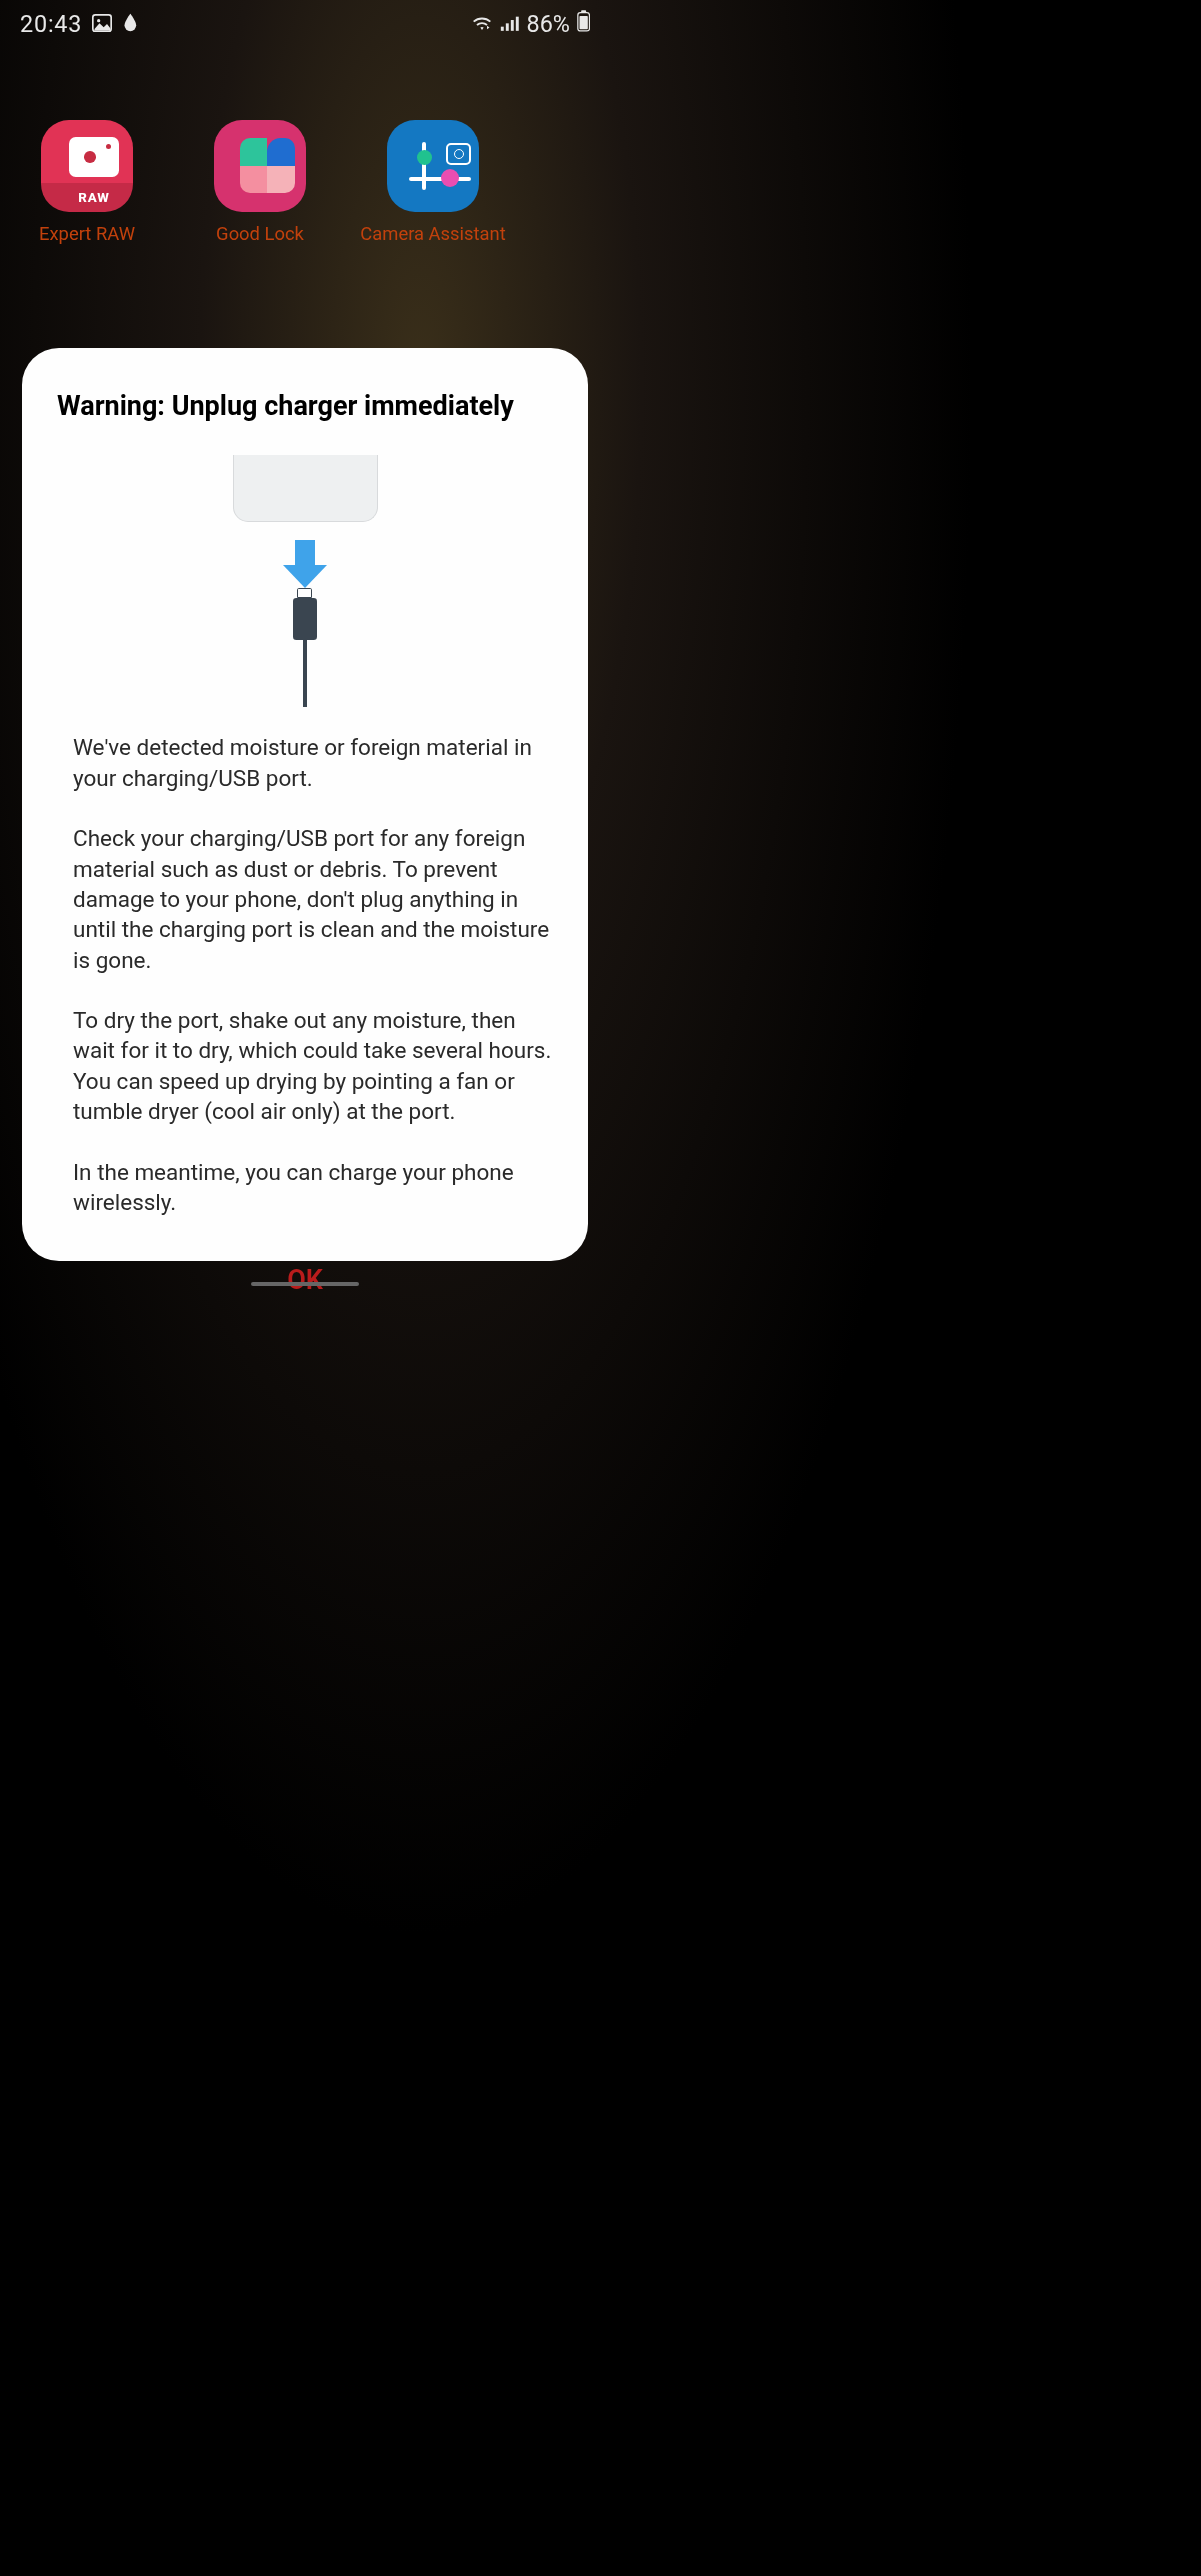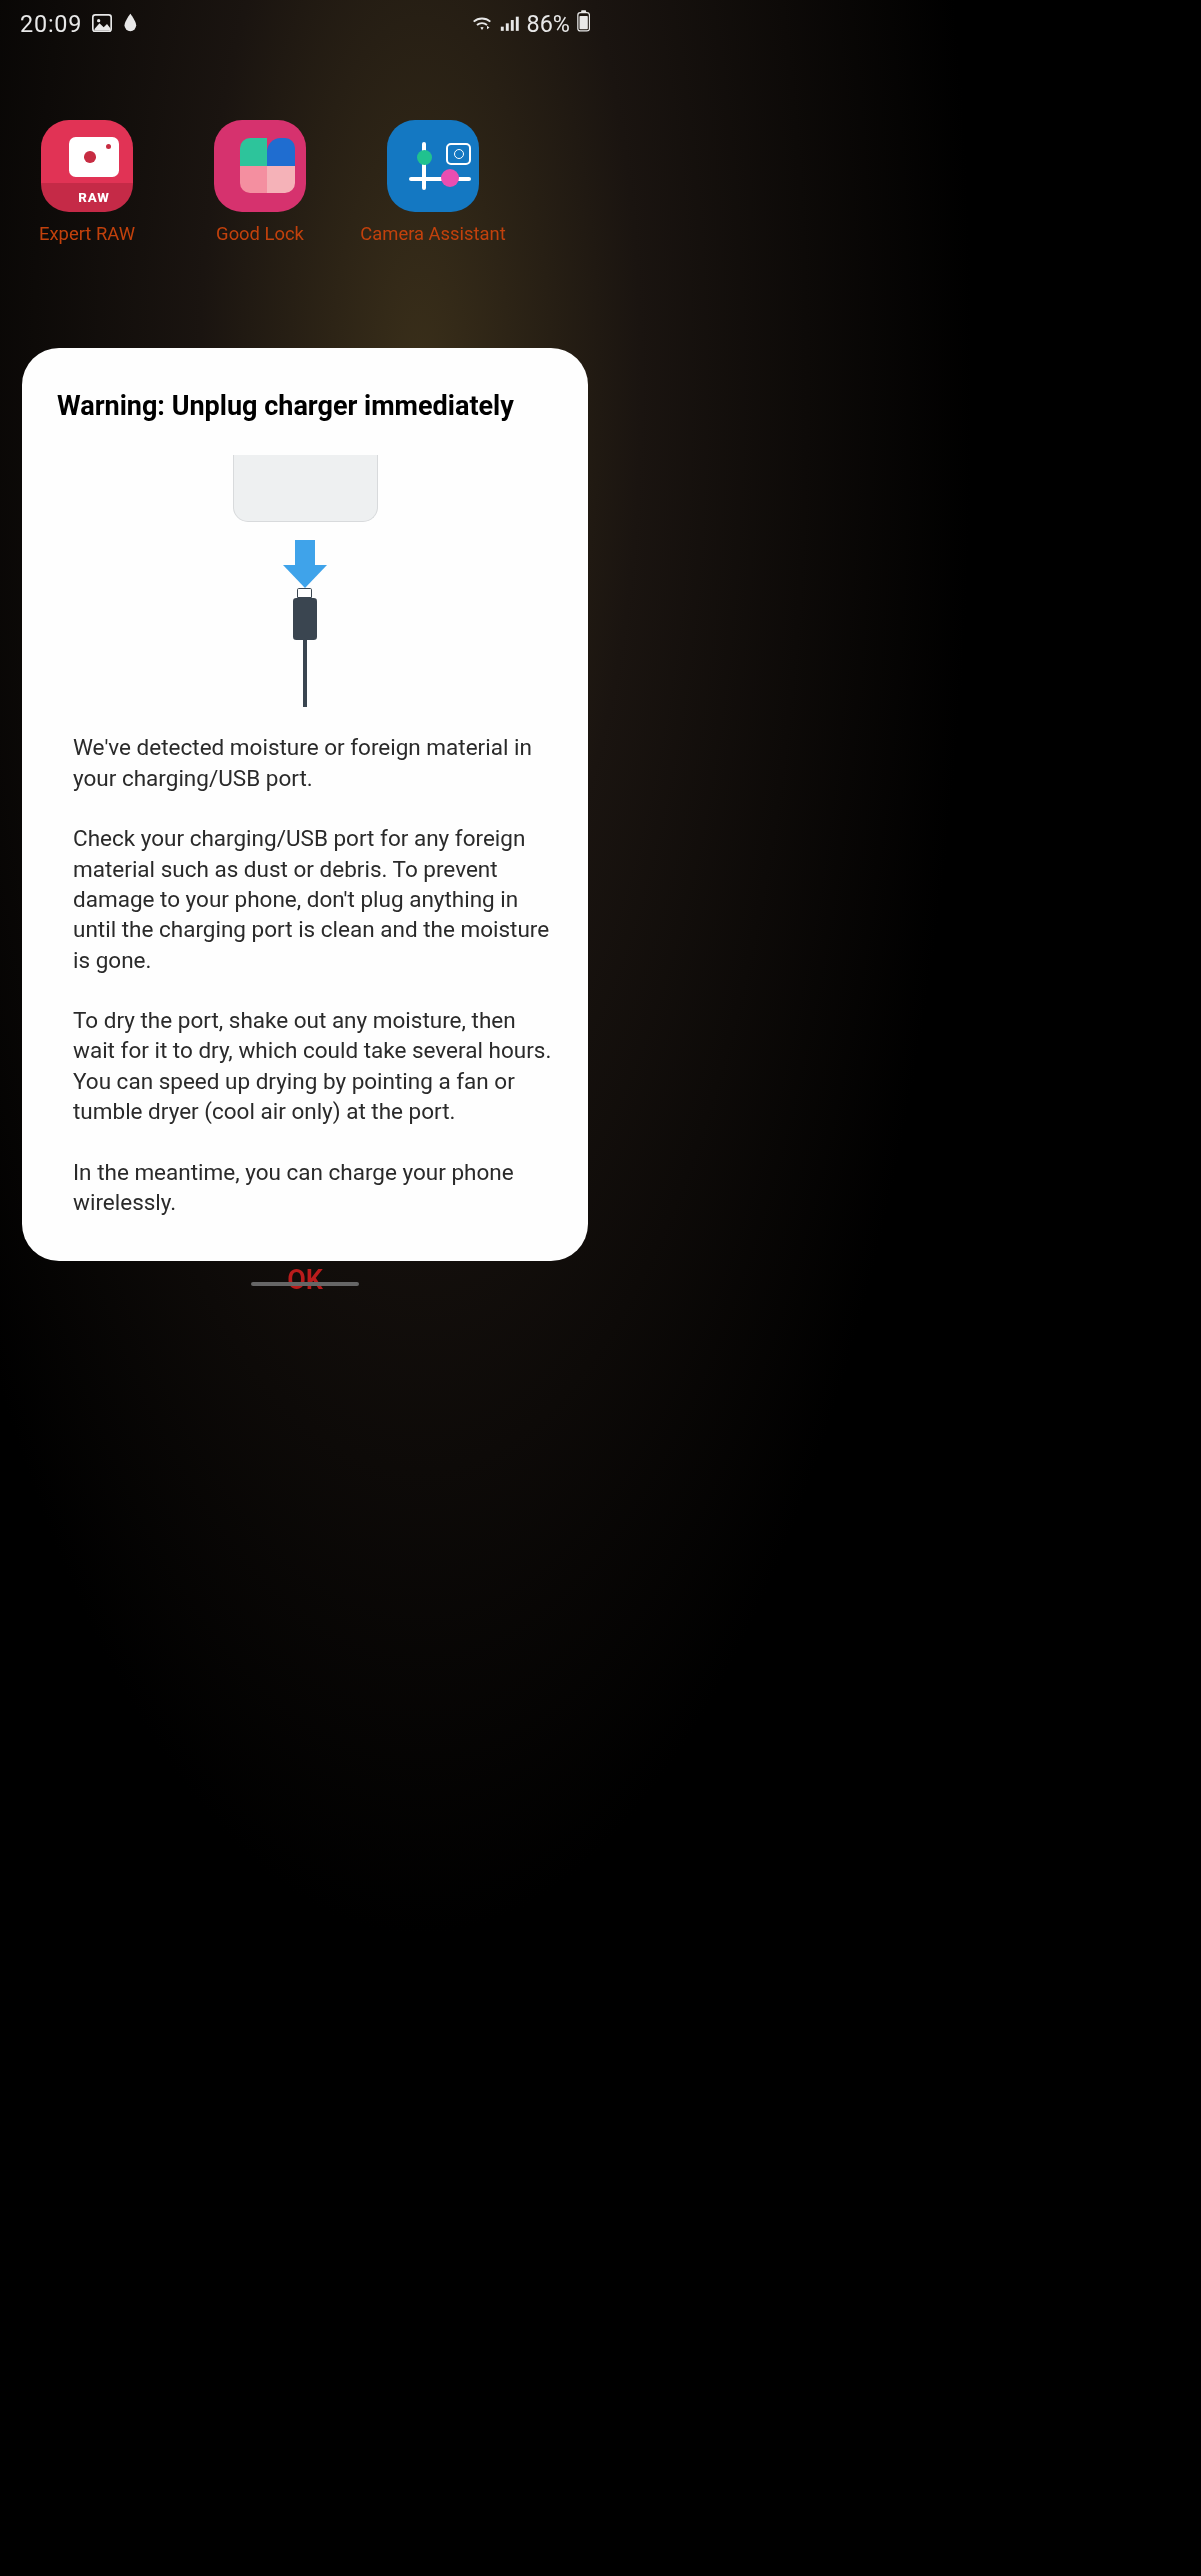--- a/index.html
+++ b/index.html
@@ -140,21 +140,21 @@
       background: #666;
       border-radius: 2.5px;
     }
     .icon-svg { display: inline-block; vertical-align: middle; }
   </style>
 </head>
 <body>
 
 <div class="status-bar">
   <div class="status-left">
-    <span class="status-time">20:09</span>
+    <span class="status-time">20:43</span>
     <span class="icon-svg">
       <svg width="20" height="18.4" viewBox="0 0 24 22">
           <rect x="1" y="1" width="22" height="20" rx="3" fill="none" stroke="#e8e8e8" stroke-width="2"></rect>
           <circle cx="8" cy="8" r="2" fill="#e8e8e8"></circle>
           <path d="M3 18 L9 11 L14 16 L18 12 L22 17 L22 20 L3 20 Z" fill="#e8e8e8"></path>
         </svg>
     </span>
     <span class="icon-svg">
       <svg width="16.7" height="20" viewBox="0 0 20 24">
           <path d="M10 2 C10 2 3 11 3 16 A7 7 0 0 0 17 16 C17 11 10 2 10 2 Z" fill="#e8e8e8"></path>

